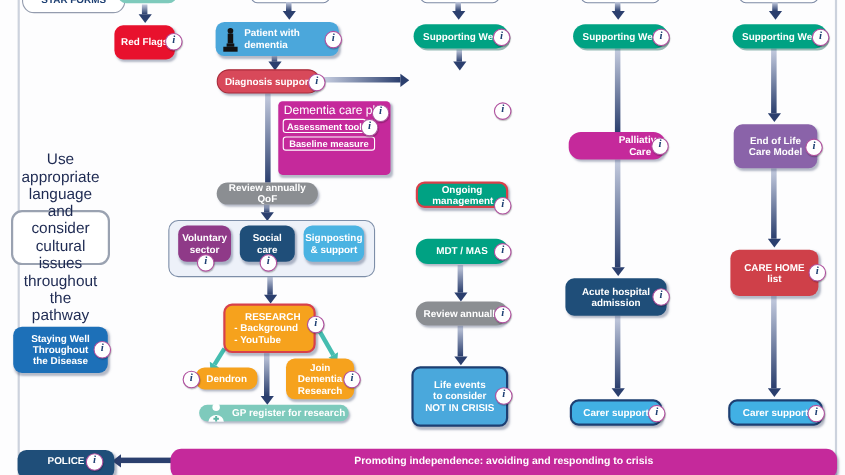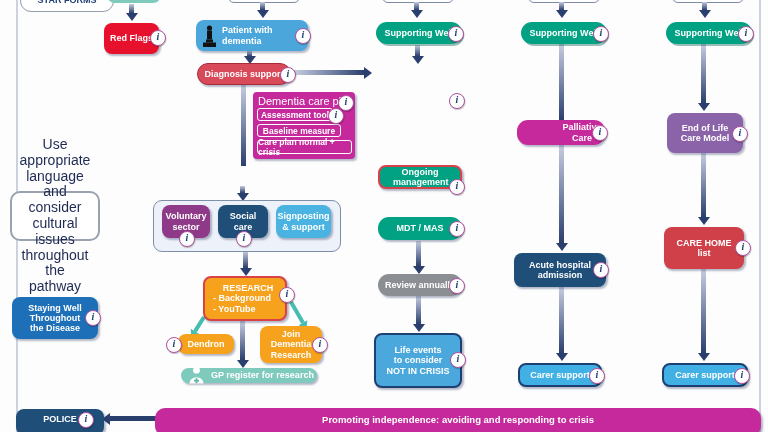--- a/index.html
+++ b/index.html
@@ -87,27 +87,27 @@
   <div class="av" style="left:241px;top:85px;height:81px;"></div>
 
   <div style="position:absolute;left:253px;top:92px;width:102px;height:67px;background:#c5299b;border-radius:4px;z-index:2;box-shadow:1.5px 2px 2px rgba(44,58,94,.35);">
     <div style="color:#fff;font-weight:400;font-size:11px;text-align:left;padding:3px 0 0 5px;">Dementia care plan</div>
     <div class="inner" style="left:4px;top:16px;width:76px;height:13px;">
       <span>Assessment tool</span>
     </div>
     <div class="inner" style="left:4px;top:32px;width:84px;height:13px;">
       <span>Baseline measure</span>
     </div>
-    <div class="inner" style="left:4px;top:48px;width:95px;height:14px;">
-      <span>Care plan normal + crisis</span>
-    </div>
   </div>
   <span class="info" style="left:338px;top:95px;">i</span>
   <span class="info" style="left:328px;top:108px;">i</span>
 
+  <div class="bx pill" style="left:197px;top:166px;width:92px;height:20px;background:#8b8e92;">
+    <span>Review annually QoF</span>
+  </div>
   <div class="av head" style="left:240px;top:186px;height:7px;"></div>
 
   <div style="position:absolute;left:153px;top:200px;width:186px;height:50px;background:#edf1f9;border:1.6px solid #7d8ea8;border-radius:9px;z-index:2;"></div>
   <div class="bx" style="left:162px;top:205px;width:48px;height:33px;background:#8f3a88;z-index:3;">
     <span>Voluntary sector</span>
   </div>
   <span class="info" style="left:179px;top:231px;">i</span>
   <div class="bx" style="left:218px;top:205px;width:50px;height:33px;background:#1f4e79;z-index:3;">
     <span>Social care</span>
   </div>

